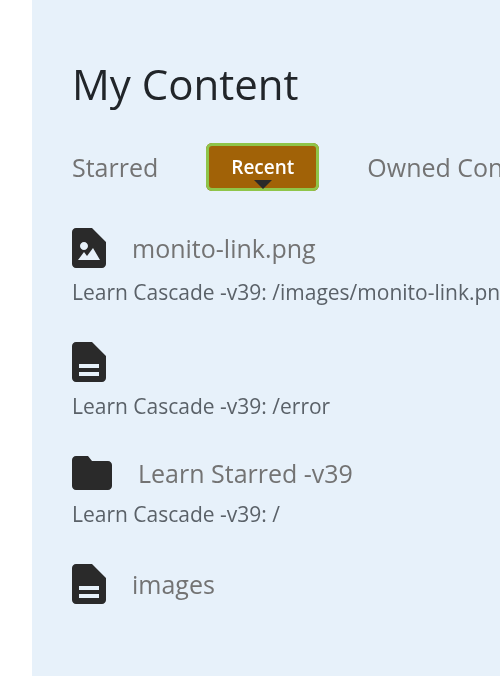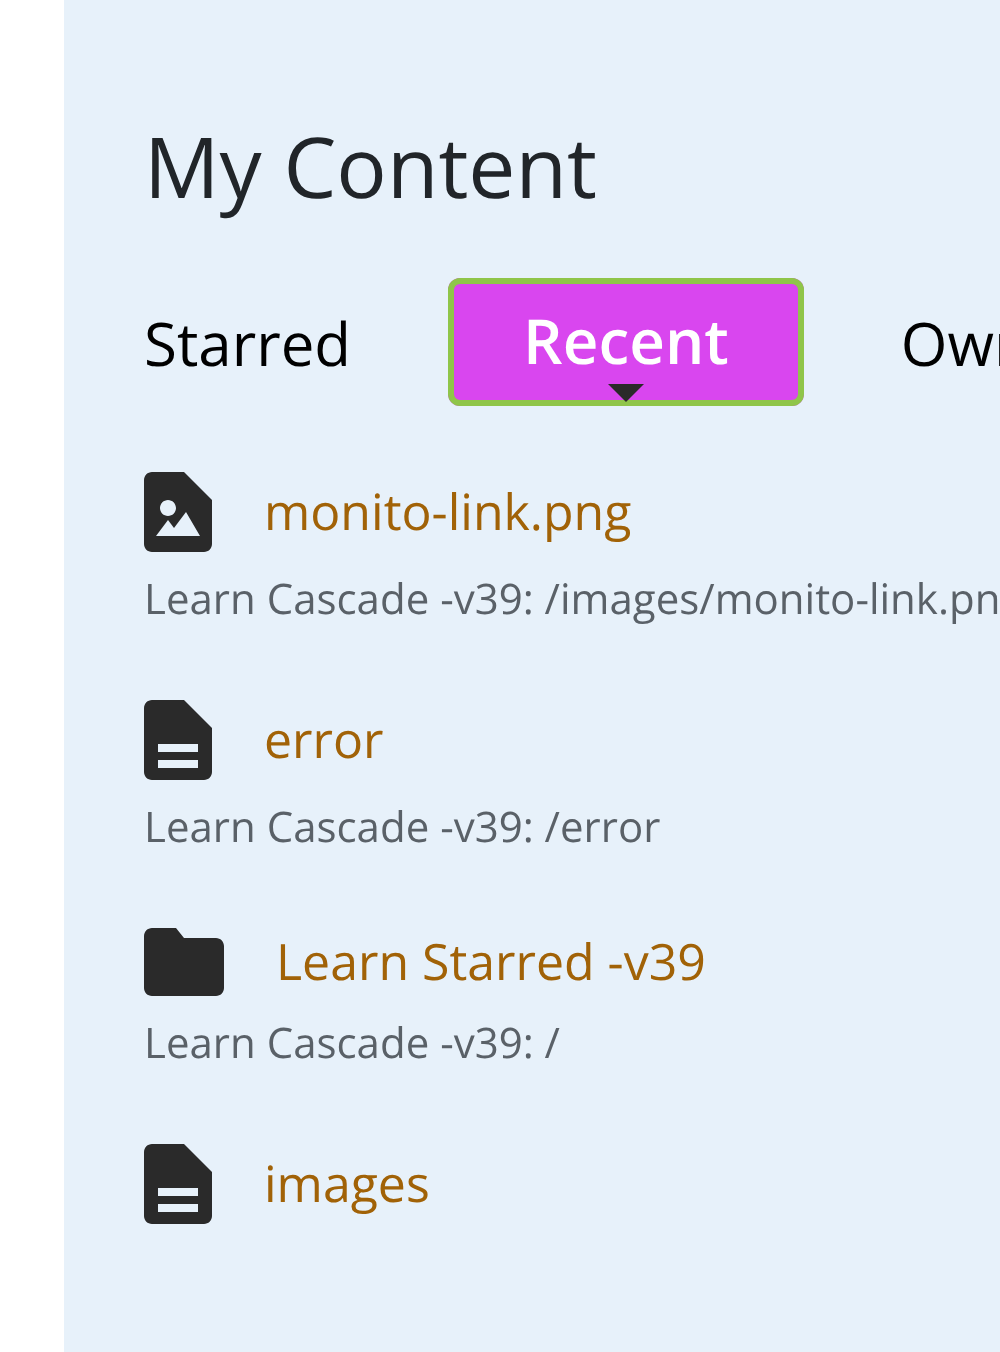--- a/index.html
+++ b/index.html
@@ -24,35 +24,35 @@
     margin-bottom: 38px;
   }
   .tabs {
     display: flex;
     align-items: center;
     gap: 48px;
     margin-bottom: 44px;
     white-space: nowrap;
   }
   .tab {
-    font-size: 30px;
-    color: #000000;
+    font-size: 25px;
+    color: #737373;
     cursor: pointer;
     text-align: right;
   }
   .tab-active-wrap {
     position: relative;
     display: inline-block;
   }
   .tab-active {
-    background: #d946ef;
+    background: #a16207;
     color: #ffffff;
-    font-size: 31px;
+    font-size: 19px;
     font-weight: 600;
-    padding: 8px 35px;
+    padding: 8px 22px;
     border: 3px solid #8fc549;
     border-radius: 6px;
     position: relative;
   }
   .tab-active-wrap::after {
     content: "";
     position: absolute;
     left: 50%;
     bottom: -9px;
     transform: translateX(-50%);
@@ -64,21 +64,21 @@
   .list { display: flex; flex-direction: column; }
   .item { margin-bottom: 36px; }
   .item-row {
     display: flex;
     align-items: center;
     gap: 26px;
     margin-bottom: 10px;
   }
   .item-title {
     font-size: 25px;
-    color: #a16207;
+    color: #737373;
     white-space: nowrap;
   }
   .item-path {
     font-size: 21px;
     color: #5a6168;
     white-space: nowrap;
   }
   .icon { width: 34px; height: 40px; flex-shrink: 0; color: #2a2a2a; }
   .icon svg { width: 100%; height: 100%; display: block; }
   .folder-icon { width: 40px; height: 34px; }
@@ -112,21 +112,20 @@
       <div class="item-path">Learn Cascade -v39: /images/monito-link.png</div>
     </div>
 
     <div class="item">
       <div class="item-row">
         <span class="icon">
           <svg viewBox="0 0 34 40">
               <path fill="currentColor" d="M20 0H4C1.8 0 0 1.8 0 4v32c0 2.2 1.8 4 4 4h26c2.2 0 4-1.8 4-4V14L20 0zM7 22h20v4H7v-4zm0 8h20v4H7v-4z"></path>
             </svg>
         </span>
-        <span class="item-title">error</span>
       </div>
       <div class="item-path">Learn Cascade -v39: /error</div>
     </div>
 
     <div class="item">
       <div class="item-row">
         <span class="icon folder-icon">
           <svg viewBox="0 0 40 34">
               <path fill="currentColor" d="M16 0H4C1.8 0 0 1.8 0 4v26c0 2.2 1.8 4 4 4h32c2.2 0 4-1.8 4-4V9c0-2.2-1.8-4-4-4H20L16 0z"></path>
             </svg>

